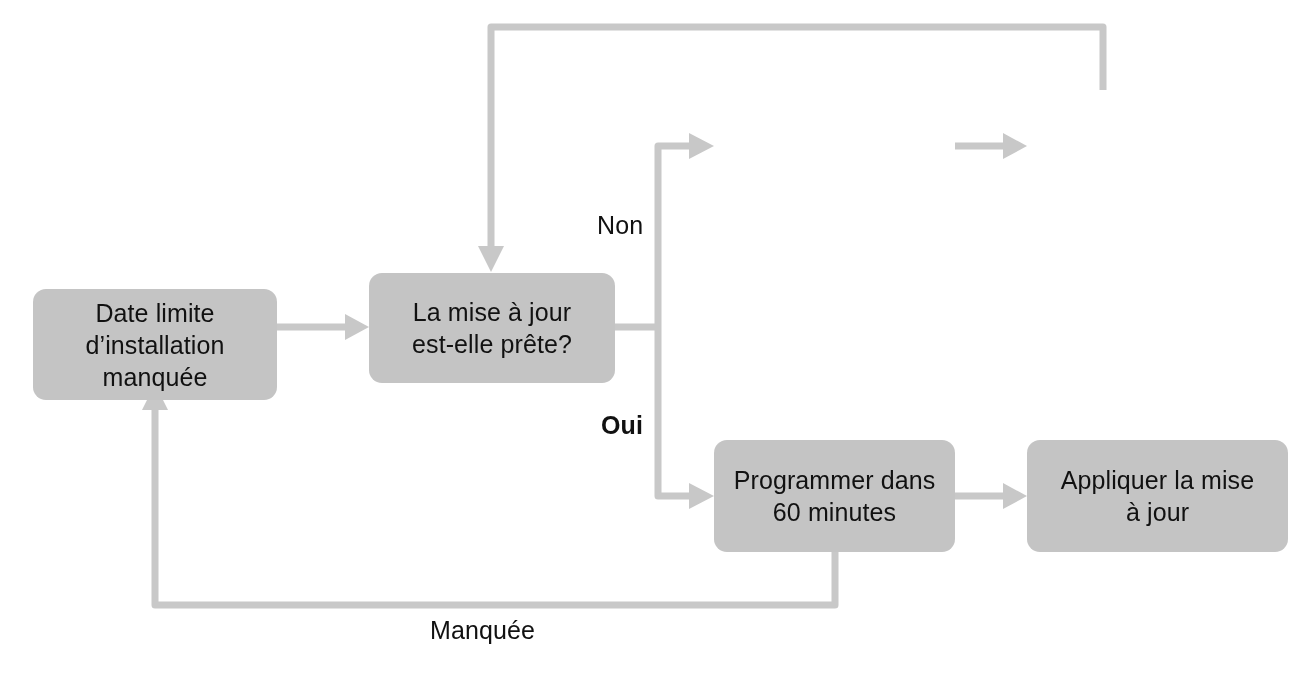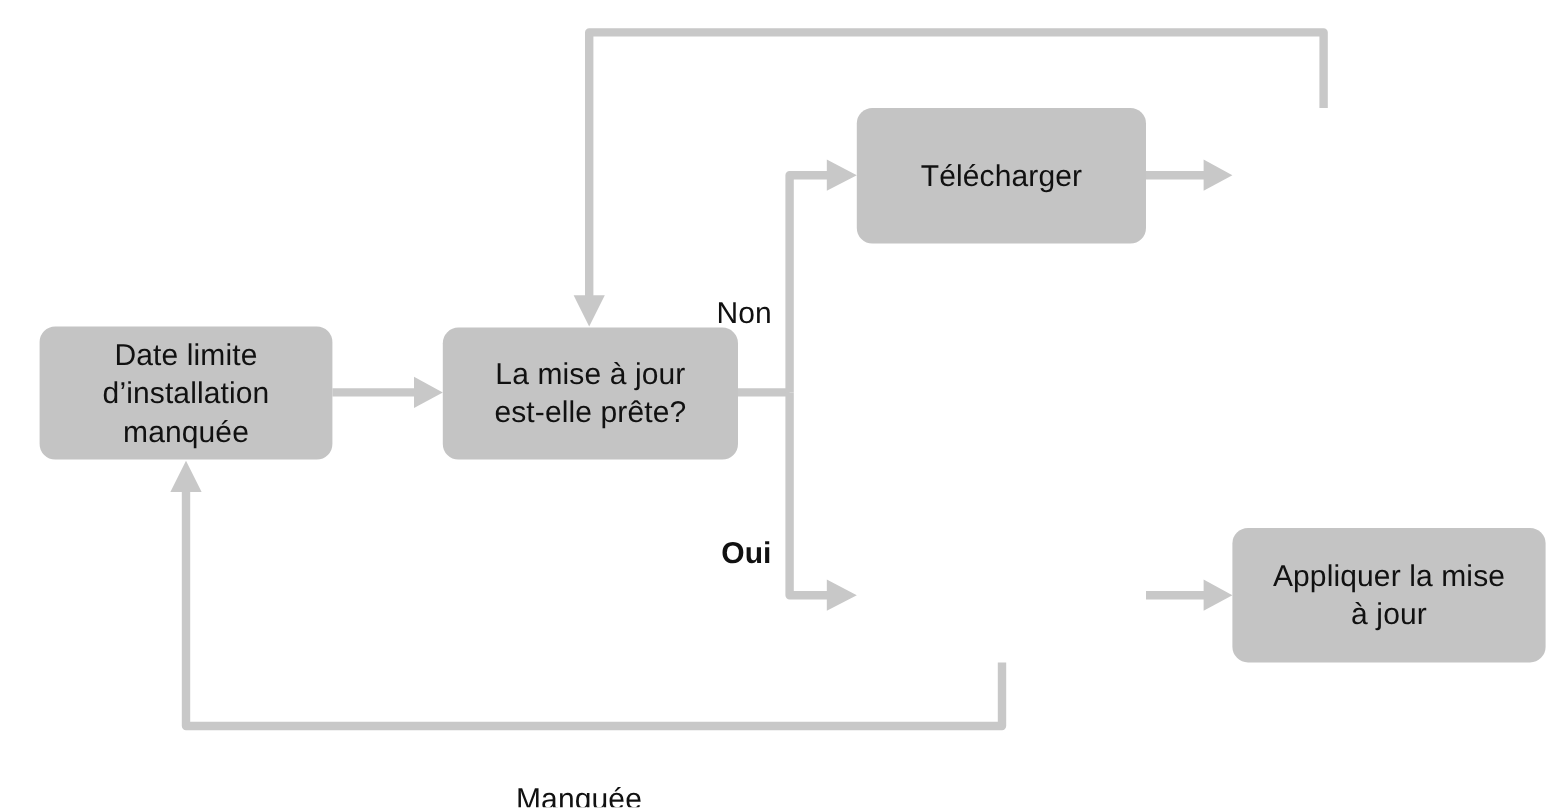--- a/index.html
+++ b/index.html
@@ -38,21 +38,20 @@
     padding: 4px 10px;
     white-space: pre-line;
   }
   .edge-label {
     position: absolute;
     color: #111111;
     font-size: 25px;
     line-height: 1.2;
     letter-spacing: 0.1px;
     white-space: nowrap;
-    margin-top: 36px;
   }
 </style>
 </head>
 <body>
 
 <div id="canvas">
 
   <svg id="edges" viewBox="0 0 1303 673" width="1303" height="673" xmlns="http://www.w3.org/2000/svg">
 
     <g>
@@ -88,30 +87,31 @@
       <path d="M 955 496 L 1005 496" stroke="#c8c8c8" stroke-width="7" fill="none"></path>
       <path d="M 1003 483 L 1027 496 L 1003 509 Z" fill="#c8c8c8"></path>
     </g>
 
     <g>
       <path d="M 835 552 L 835 605 L 155 605 L 155 408" stroke="#c8c8c8" stroke-width="7" fill="none" stroke-linejoin="round" stroke-linecap="butt"></path>
       <path d="M 142 410 L 168 410 L 155 384 Z" fill="#c8c8c8"></path>
     </g>
   </svg>
 
-  <div class="node" style="left:33px; top:272px; width:244px; height:111px;">Date limite
+  <div class="node" style="left:33px; top:289px; width:244px; height:111px;">Date limite
 d’installation
 manquée</div>
 
   <div class="node" style="left:369px; top:273px; width:246px; height:110px;">La mise à jour
 est-elle prête?</div>
 
-  <div class="node" style="left:714px; top:90px; width:241px; height:113px;">Télécharger</div>
 
 
+  <div class="node" style="left:714px; top:440px; width:241px; height:112px;">Programmer dans
+60 minutes</div>
 
   <div class="node" style="left:1027px; top:440px; width:261px; height:112px;">Appliquer la mise
 à jour</div>
 
   <div class="edge-label" style="left:597px; top:210px;">Non</div>
 
   <div class="edge-label" style="left:601px; top:410px;font-weight:bold;">Oui</div>
 
   <div class="edge-label" style="left:430px; top:615px;">Manquée</div>
 

